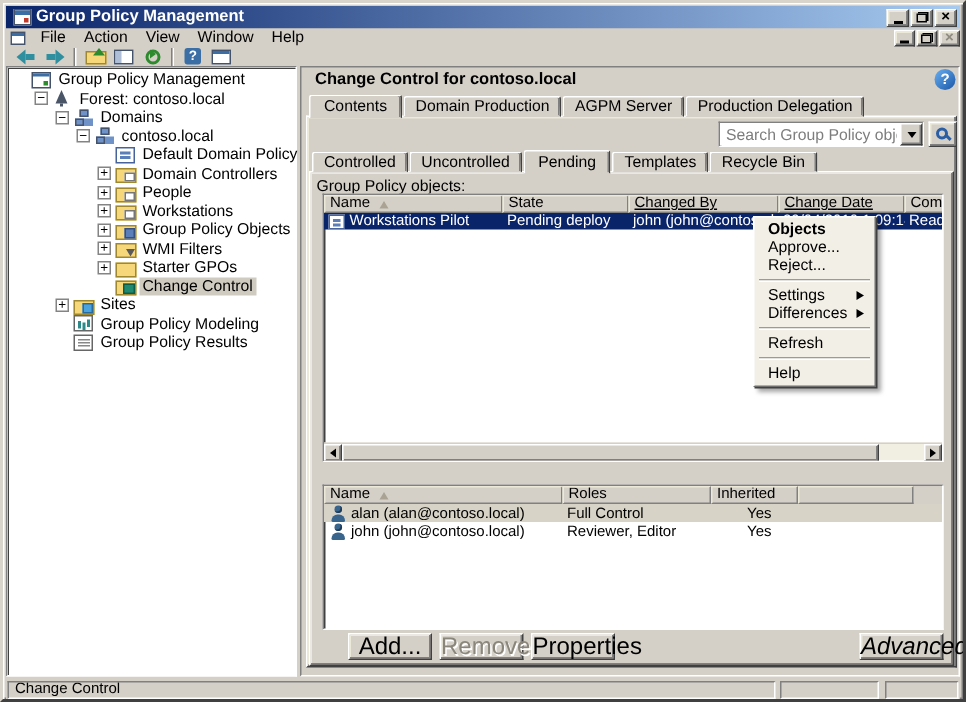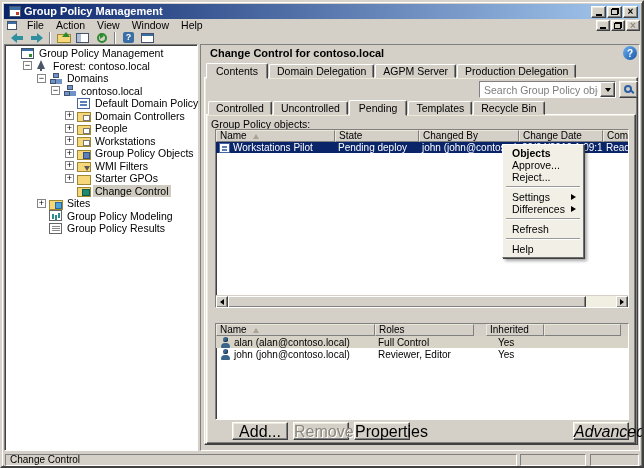--- a/index.html
+++ b/index.html
@@ -340,21 +340,21 @@
         <span class="ticon ti-results"></span>
         <span class="tlabel">Group Policy Results</span>
       </div>
     </div>
 
   <div class="page-title">Change Control for contoso.local</div>
   <div class="help-round">?</div>
 
   <div class="tabs tabs-outer" id="outer-tabs">
       <span class="tab active">Contents</span>
-      <span class="tab">Domain Delegation</span>
+      <span class="tab">Domain Production</span>
       <span class="tab">AGPM Server</span>
       <span class="tab">Production Delegation</span>
     </div>
   <div class="panel panel-outer"></div>
 
   <div class="combo">
     <input placeholder="Search Group Policy objects" style="">
     <span class="combo-btn"></span>
   </div>
   <div class="search-btn">
@@ -374,24 +374,24 @@
 
   <div class="tablebox gpo-box" id="gpo-table">
       <div class="thead">
         <div class="th" style="width: 119px;">
           <span>Name</span>
           <span class="sortarr"></span>
         </div>
         <div class="th" style="width: 84px;">
           <span>State</span>
         </div>
-        <div class="th" style="width: 100px;">
+        <div class="th" style="width: 100px; text-decoration: underline;">
           <span>Changed By</span>
         </div>
-        <div class="th" style="width: 84px;">
+        <div class="th" style="width: 84px; text-decoration: underline;">
           <span>Change Date</span>
         </div>
         <div class="th" style="width: 160px;">
           <span>Comment</span>
         </div>
       </div>
     <div class="trow sel-active">
         <div class="td" style="width: 119px;">
           <span class="icon-gpo"></span>
           <span>Workstations Pilot</span>
@@ -423,21 +423,21 @@
 
   <div class="tablebox roles-box" id="roles-table">
       <div class="thead">
         <div class="th" style="width: 159px;">
           <span>Name</span>
           <span class="sortarr"></span>
         </div>
         <div class="th" style="width: 99px;">
           <span>Roles</span>
         </div>
-        <div class="th" style="width: 58px; margin-left: 12px;">
+        <div class="th" style="width: 58px;">
           <span>Inherited</span>
         </div>
         <div class="th" style="width: 77px;"></div>
       </div>
       <div class="trow sel-inactive">
         <div class="td" style="width: 159px;">
           <span class="icon-user"></span>
           <span>alan (alan@contoso.local)</span>
         </div>
         <div class="td" style="width: 120px;">

